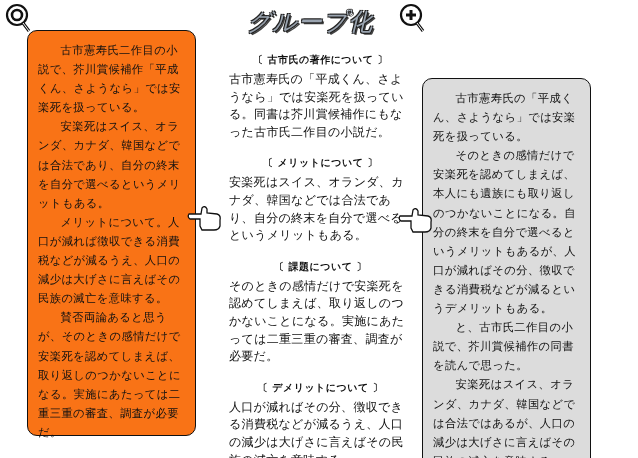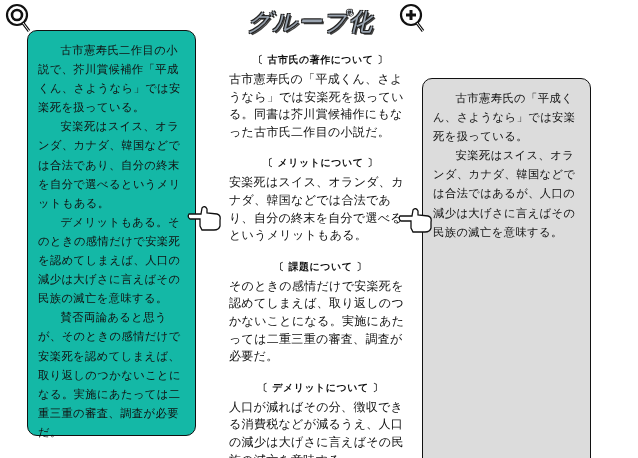--- a/index.html
+++ b/index.html
@@ -8,21 +8,21 @@
     font-family:"DejaVu Sans", "Liberation Sans", sans-serif; color:#111;
   }
   .box {
     position:absolute; top:30px; width:169px; height:406px;
     border:1.5px solid #111; border-radius:10px; box-sizing:border-box;
     padding:10px 8px 8px 10px;
     font-size:11.3px; line-height:19.1px; letter-spacing:0.4px;
   }
   .box p { margin:0; }
   .box .ind { text-indent:2em; }
-  #left-box { left:27px; background:#14b8a6; }
+  #left-box { left:27px; background:#f97316; }
   #right-box { left:422px; background:#dcdcdc;margin-top:48px; }
   .mag { position:absolute; width:34px; height:34px; }
   #mag-left { left:4px; top:3px; }
   #mag-right { left:398px; top:3px; }
   #title {
     position:absolute; left:240px; top:6px; width:140px; height:36px;
     font-size:24px; font-weight:normal; font-style:italic; text-align:center;
     color:#9aa4b0; letter-spacing:1px;
     text-shadow: -1px -1px 0 #222, 1px -1px 0 #222, -1px 1px 0 #222, 1px 1px 0 #222, 2px 2px 0 #444;
   }
@@ -42,21 +42,21 @@
 <svg id="mag-left" class="mag" viewBox="0 0 34 34">
   <circle cx="13" cy="12" r="10" fill="#fff" stroke="#111" stroke-width="2.2"></circle>
   <circle cx="13" cy="12" r="5" fill="none" stroke="#111" stroke-width="2.6"></circle>
   <line x1="19" y1="20" x2="25" y2="28" stroke="#111" stroke-width="3"></line>
   <line x1="19" y1="20" x2="25" y2="28" stroke="#fff" stroke-width="1"></line>
 </svg>
 
 <div id="left-box" class="box">
   <p class="ind">古市憲寿氏二作目の小説で、芥川賞候補作「平成くん、さようなら」では安楽死を扱っている。</p>
   <p class="ind">安楽死はスイス、オランダ、カナダ、韓国などでは合法であり、自分の終末を自分で選べるというメリットもある。</p>
-  <p class="ind">デメリットもある。そのときの感情だけで安楽死を認めてしまえば、人口の減少は大げさに言えばその民族の滅亡を意味する。</p>
+  <p class="ind">メリットについて。人口が減れば徴収できる消費税などが減るうえ、人口の減少は大げさに言えばその民族の滅亡を意味する。</p>
   <p class="ind">賛否両論あると思うが、そのときの感情だけで安楽死を認めてしまえば、取り返しのつかないことになる。実施にあたっては二重三重の審査、調査が必要だ。</p>
 </div>
 
 <svg id="hand-left" class="hand" viewBox="0 0 36 28">
   <path d="M2 10 L14 10 L15 4 Q18 1 20 5 L20 9 L30 10 Q34 11 33 16 L33 22 Q32 26 27 26 L15 26 L13 22 L13 15 L3 15 Q0 13 2 10 Z" fill="#fff" stroke="#111" stroke-width="1.3"></path>
 </svg>
 
 <div id="title">グループ化</div>
 
 <div id="middle">
@@ -81,18 +81,20 @@
 <svg id="mag-right" class="mag" viewBox="0 0 34 34">
   <circle cx="13" cy="12" r="10" fill="#fff" stroke="#111" stroke-width="2.2"></circle>
   <line x1="8" y1="12" x2="18" y2="12" stroke="#111" stroke-width="3"></line>
   <line x1="13" y1="7" x2="13" y2="17" stroke="#111" stroke-width="3"></line>
   <line x1="19" y1="20" x2="25" y2="28" stroke="#111" stroke-width="3"></line>
   <line x1="19" y1="20" x2="25" y2="28" stroke="#fff" stroke-width="1"></line>
 </svg>
 
 <div id="right-box" class="box">
   <p class="ind">古市憲寿氏の「平成くん、さようなら」では安楽死を扱っている。</p>
+  <p class="ind">そのときの感情だけで安楽死を認めてしまえば、本人にも遺族にも取り返しのつかないことになる。自分の終末を自分で選べるというメリットもあるが、人口が減ればその分、徴収できる消費税などが減るというデメリットもある。</p>
+  <p class="ind">と、古市氏二作目の小説で、芥川賞候補作の同書を読んで思った。</p>
   <p class="ind">安楽死はスイス、オランダ、カナダ、韓国などでは合法ではあるが、人口の減少は大げさに言えばその民族の滅亡を意味する。</p>
 </div>
 
 <svg id="hand-right" class="hand" viewBox="0 0 36 28">
   <path d="M2 10 L14 10 L15 4 Q18 1 20 5 L20 9 L30 10 Q34 11 33 16 L33 22 Q32 26 27 26 L15 26 L13 22 L13 15 L3 15 Q0 13 2 10 Z" fill="#fff" stroke="#111" stroke-width="1.3"></path>
 </svg>
 
 </body></html>

